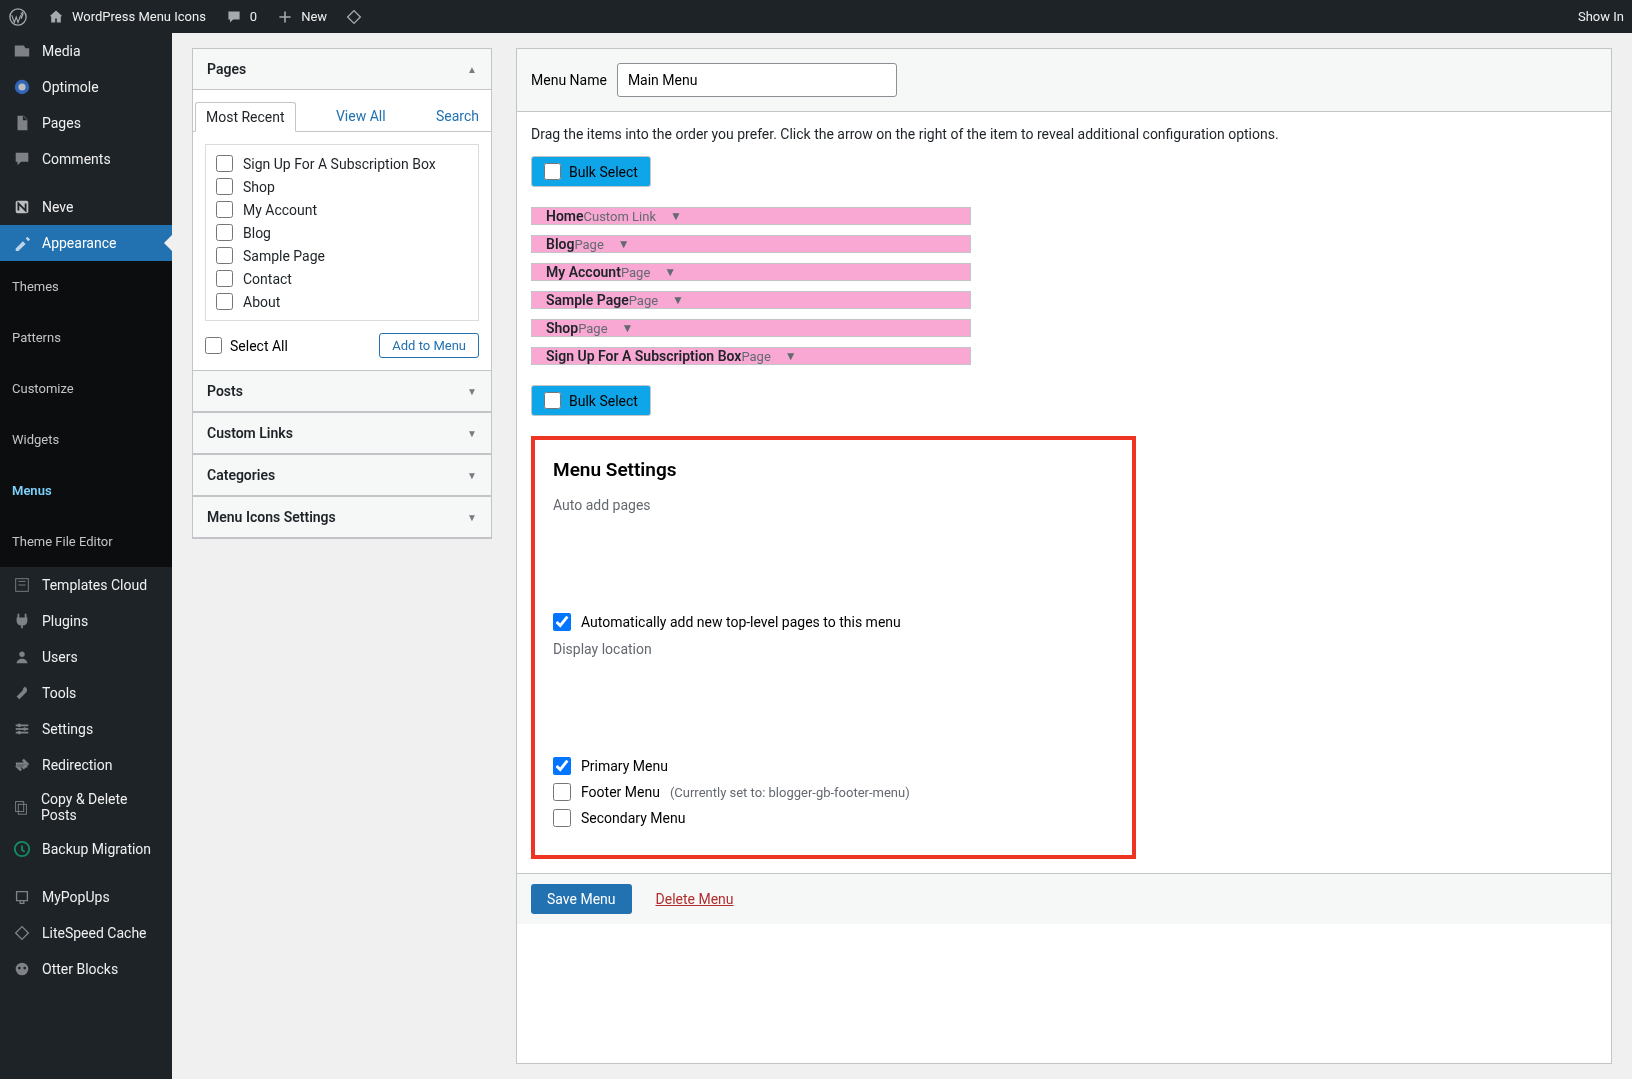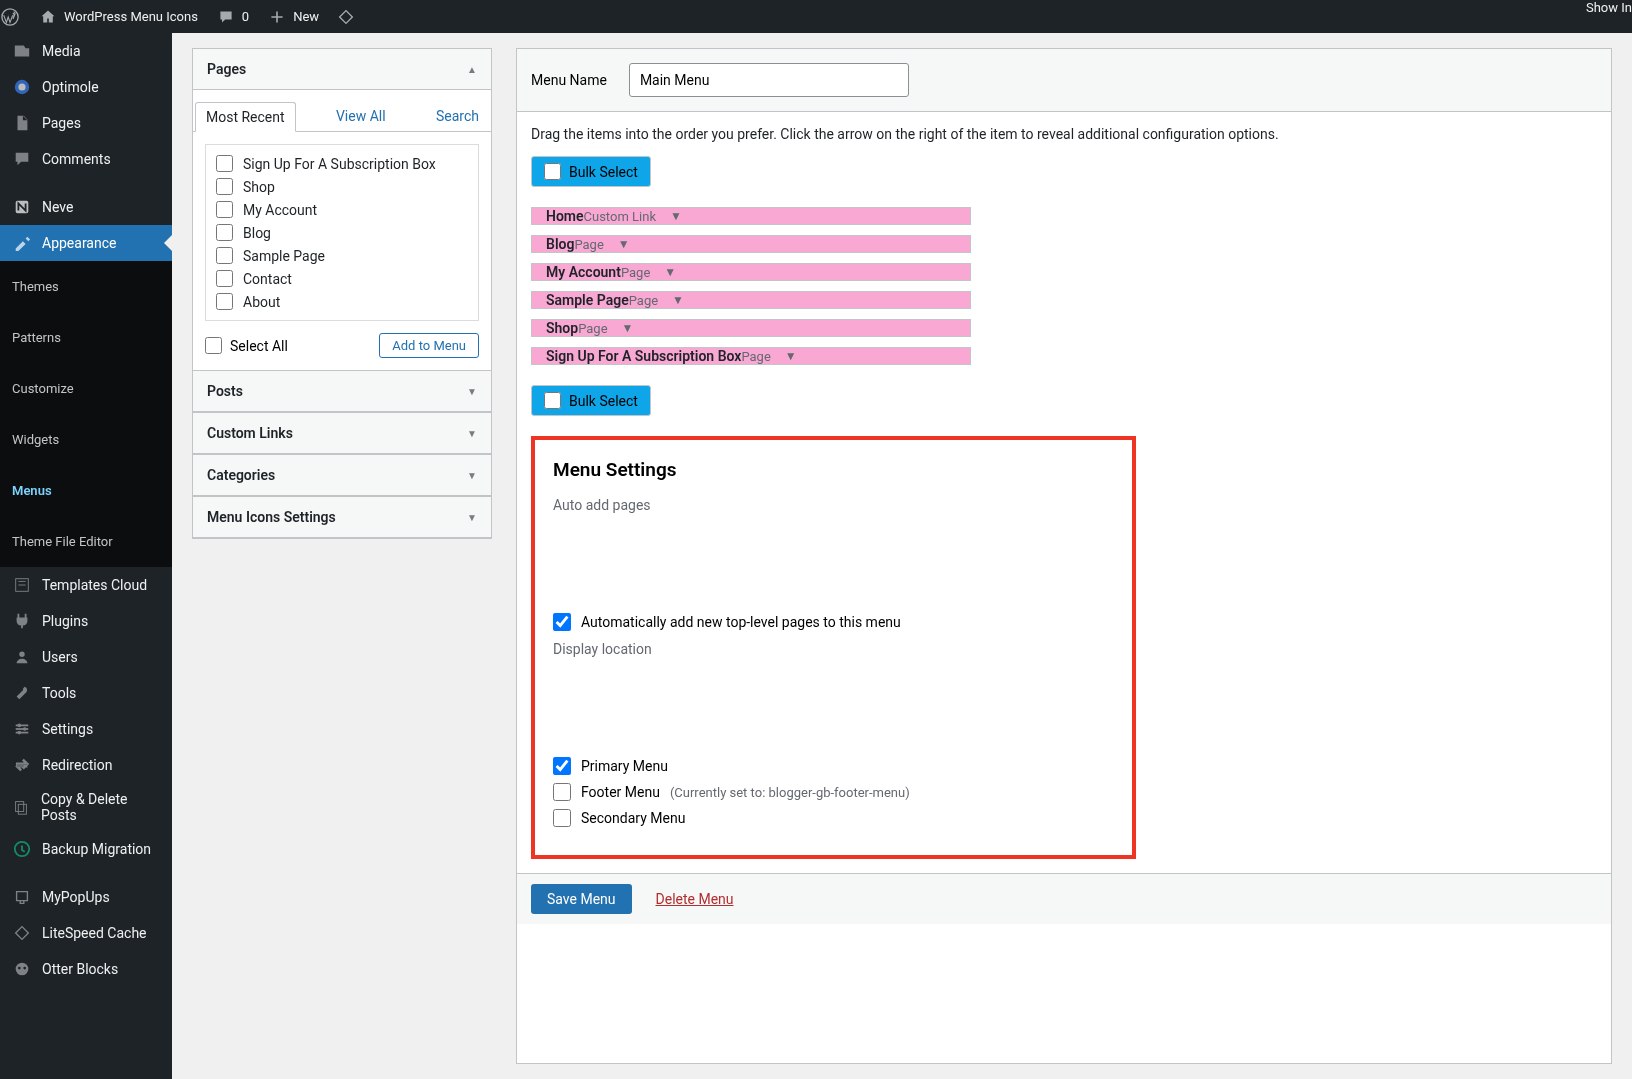--- a/index.html
+++ b/index.html
@@ -11,21 +11,22 @@
     body {
       width: 1632px;
       height: 1079px;
       background: #f0f0f1;
       overflow: hidden;
     }
     .topbar {
       height: 33px;
       background: #1d2327;
       display: flex;
-      padding: 0 0;
+      align-items: center;
+      padding: 0 8px;
       color: #f0f0f0;
       font-size: 13px;
       justify-content: space-between;
     }
     .topbar-left {
       display: flex;
       align-items: center;
       gap: 18px;
     }
     .topbar-item {
@@ -195,21 +196,21 @@
       background: #fff;
       border: 1px solid #c3c4c7;
       border-radius: 0;
       position: relative;
     }
     .content-header {
       padding: 14px 14px;
       border-bottom: 1px solid #c3c4c7;
       display: flex;
       align-items: center;
-      gap: 22px;
+      gap: 10px;
       background: #f6f7f7;
     }
     .menu-name-field input {
       height: 34px;
       width: 280px;
       padding: 0 10px;
       border: 1px solid #8c8f94;
       border-radius: 3px;
       font-size: 14px;
     }

